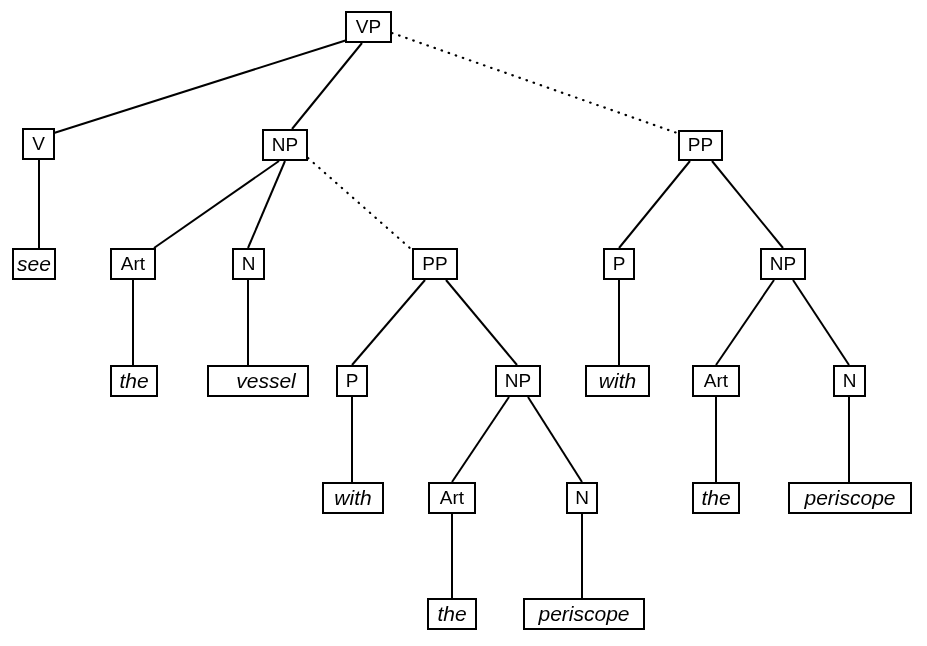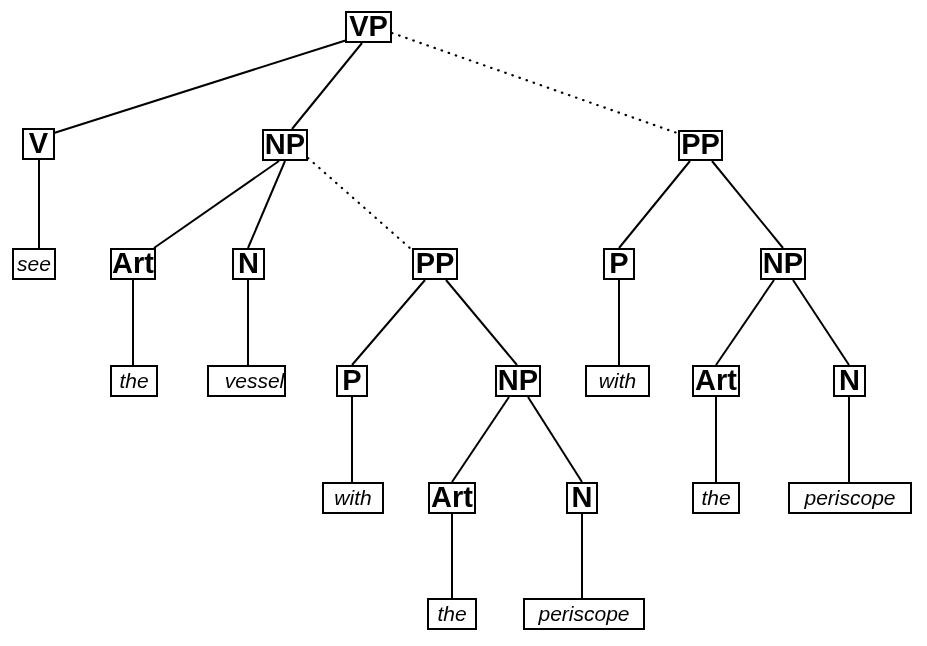--- a/index.html
+++ b/index.html
@@ -32,23 +32,23 @@
     border: 2px solid #000000;
     background: #ffffff;
     display: flex;
     align-items: center;
     justify-content: center;
     color: #000000;
     line-height: 1;
     white-space: nowrap;
   }
   .node.cat {
-    font-size: 29px;
+    font-size: 19px;
     font-style: normal;
-    font-weight: bold;
+    font-weight: normal;
     letter-spacing: 0px;
   }
   .node.leaf {
     font-size: 21px;
     font-style: italic;
     font-weight: normal;
   }
   .node .lbl {
     display: block;
     transform: translateY(-1px);
@@ -110,21 +110,21 @@
       </div>
       <div class="node cat" style="left: 603px; top: 248px; width: 32px; height: 32px;">
         <span class="lbl">P</span>
       </div>
       <div class="node cat" style="left: 760px; top: 248px; width: 46px; height: 32px;">
         <span class="lbl">NP</span>
       </div>
       <div class="node leaf" style="left: 110px; top: 365px; width: 48px; height: 32px;">
         <span class="lbl">the</span>
       </div>
-      <div class="node leaf" style="left: 207px; top: 365px; width: 79px; height: 32px; padding-left: 16px;">
+      <div class="node leaf" style="left: 207px; top: 365px; width: 102px; height: 32px; padding-left: 16px;">
         <span class="lbl">vessel</span>
       </div>
       <div class="node cat" style="left: 336px; top: 365px; width: 32px; height: 32px;">
         <span class="lbl">P</span>
       </div>
       <div class="node cat" style="left: 495px; top: 365px; width: 46px; height: 32px;">
         <span class="lbl">NP</span>
       </div>
       <div class="node leaf" style="left: 585px; top: 365px; width: 65px; height: 32px;">
         <span class="lbl">with</span>

